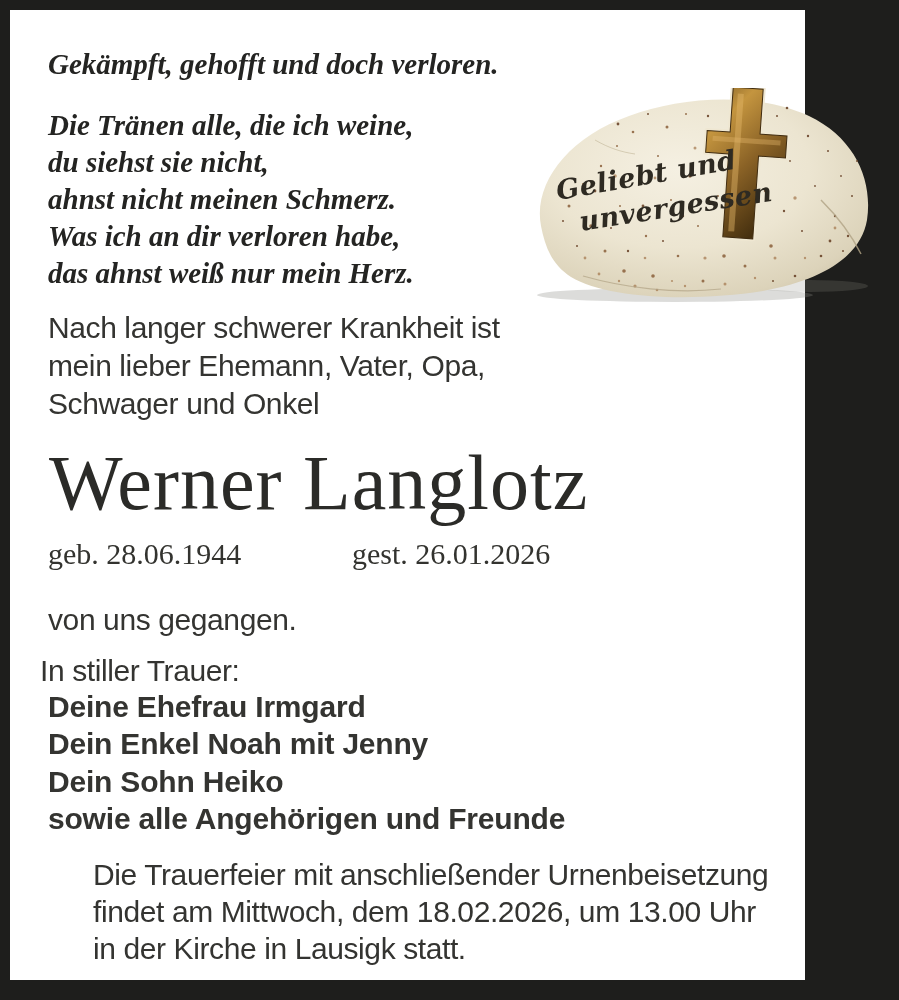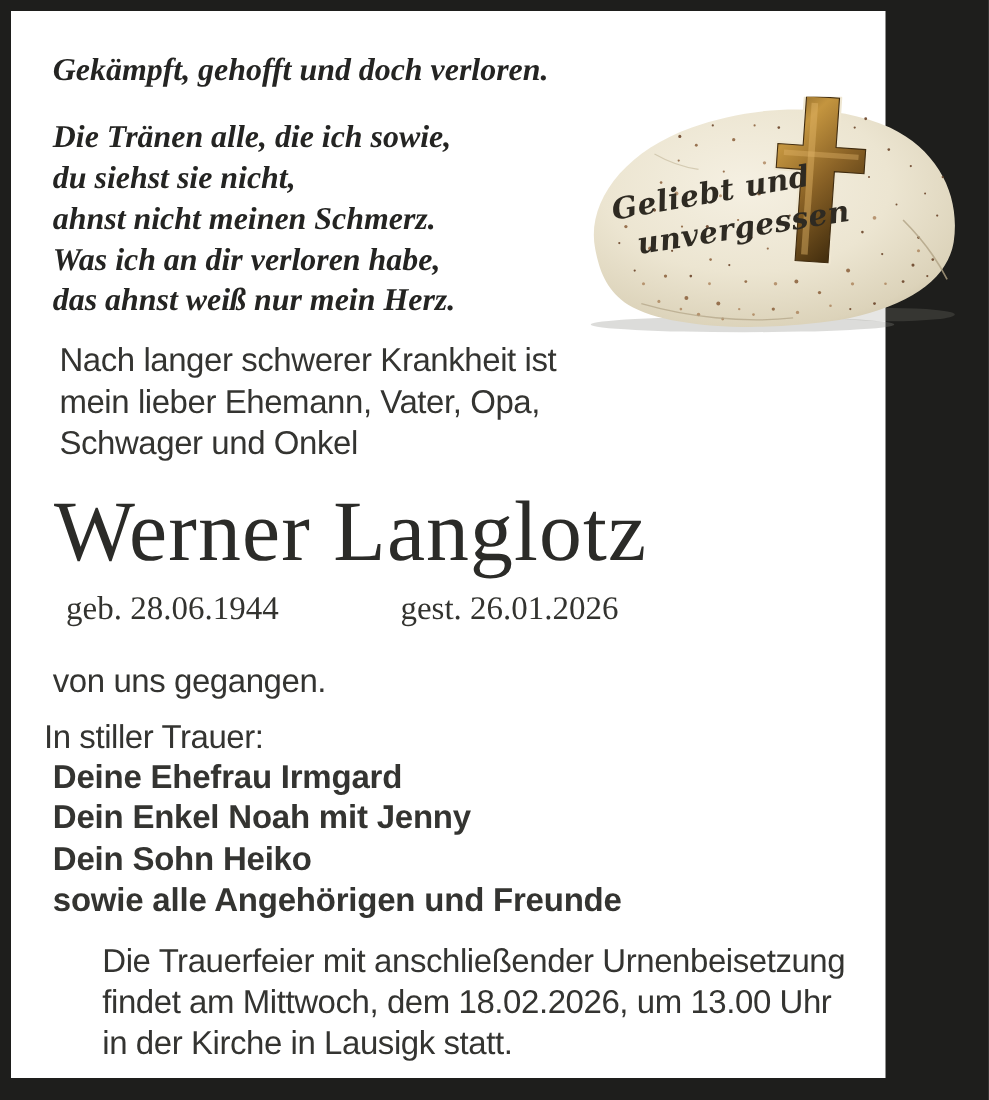--- a/index.html
+++ b/index.html
@@ -31,42 +31,42 @@
   .poem { left: 38px; top: 97px; }
   .stone { left: 515px; top: 78px; width: 352px; height: 215px; }
   .sans {
     font-family: "Liberation Sans", "DejaVu Sans", sans-serif;
     font-size: 30px;
     line-height: 38px;
     color: #343431;
     letter-spacing: -0.4px;
     white-space: nowrap;
   }
-  .intro { left: 38px; top: 299px; margin-left: 6px; }
+  .intro { left: 38px; top: 299px; }
   .name {
     left: 36px; top: 424px;
     margin: 3px;
     font-family: "Liberation Serif", "DejaVu Serif", serif;
     font-weight: 400;
     font-size: 78px;
     line-height: 92px;
     letter-spacing: 1px;
     color: #2b2b28;
     white-space: nowrap;
   }
   .dates {
     left: 38px; top: 526px;
     display: flex;
     font-family: "Liberation Serif", "DejaVu Serif", serif;
     font-size: 30px;
     line-height: 36px;
     color: #33332f;
     white-space: nowrap;
   }
-  .dates .birth { width: 304px; margin-left: 12px; }
+  .dates .birth { width: 304px; }
   .passing { left: 38px; top: 591px; }
   .mourn-head { left: 30px; top: 642px; text-align: center; }
   .mourners {
     left: 38px; top: 678px;
     font-weight: 700;
     line-height: 37.3px;
     letter-spacing: -0.2px;
   }
   .notice { left: 38px; top: 846px; line-height: 37px; margin-left: 45px; }
   .stone svg { display: block; }
@@ -78,21 +78,21 @@
 </style>
 </head>
 <body>
 
 <div class="sheet">
   <div class="inner">
 
     <div class="abs q epigraph">Gekämpft, gehofft und doch verloren.</div>
 
     <div class="abs q poem">
-      <div>Die Tränen alle, die ich sowie,</div>
+      <div>Die Tränen alle, die ich weine,</div>
       <div>du siehst sie nicht,</div>
       <div>ahnst nicht meinen Schmerz.</div>
       <div>Was ich an dir verloren habe,</div>
       <div>das ahnst weiß nur mein Herz.</div>
     </div>
 
     <div class="abs stone">
       <svg width="352" height="215" viewBox="0 0 352 215">
         <defs>
           <radialGradient id="stoneGrad" cx="42%" cy="35%" r="80%">

